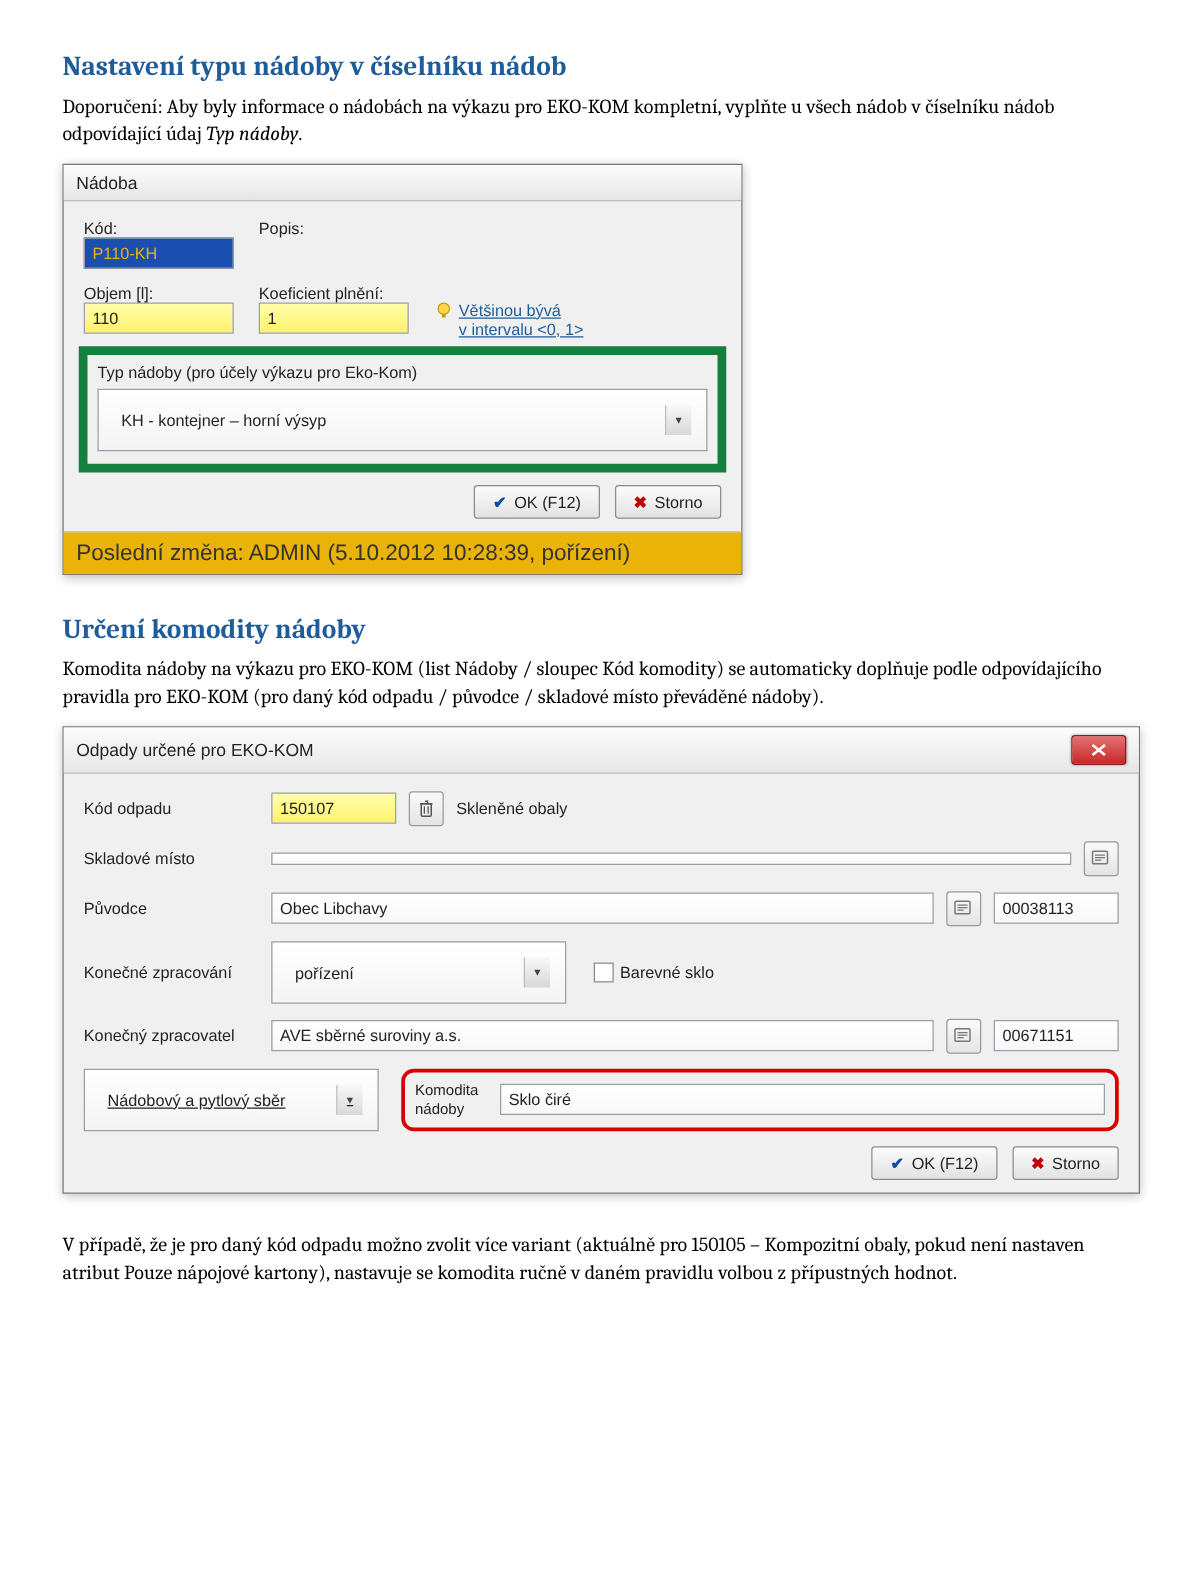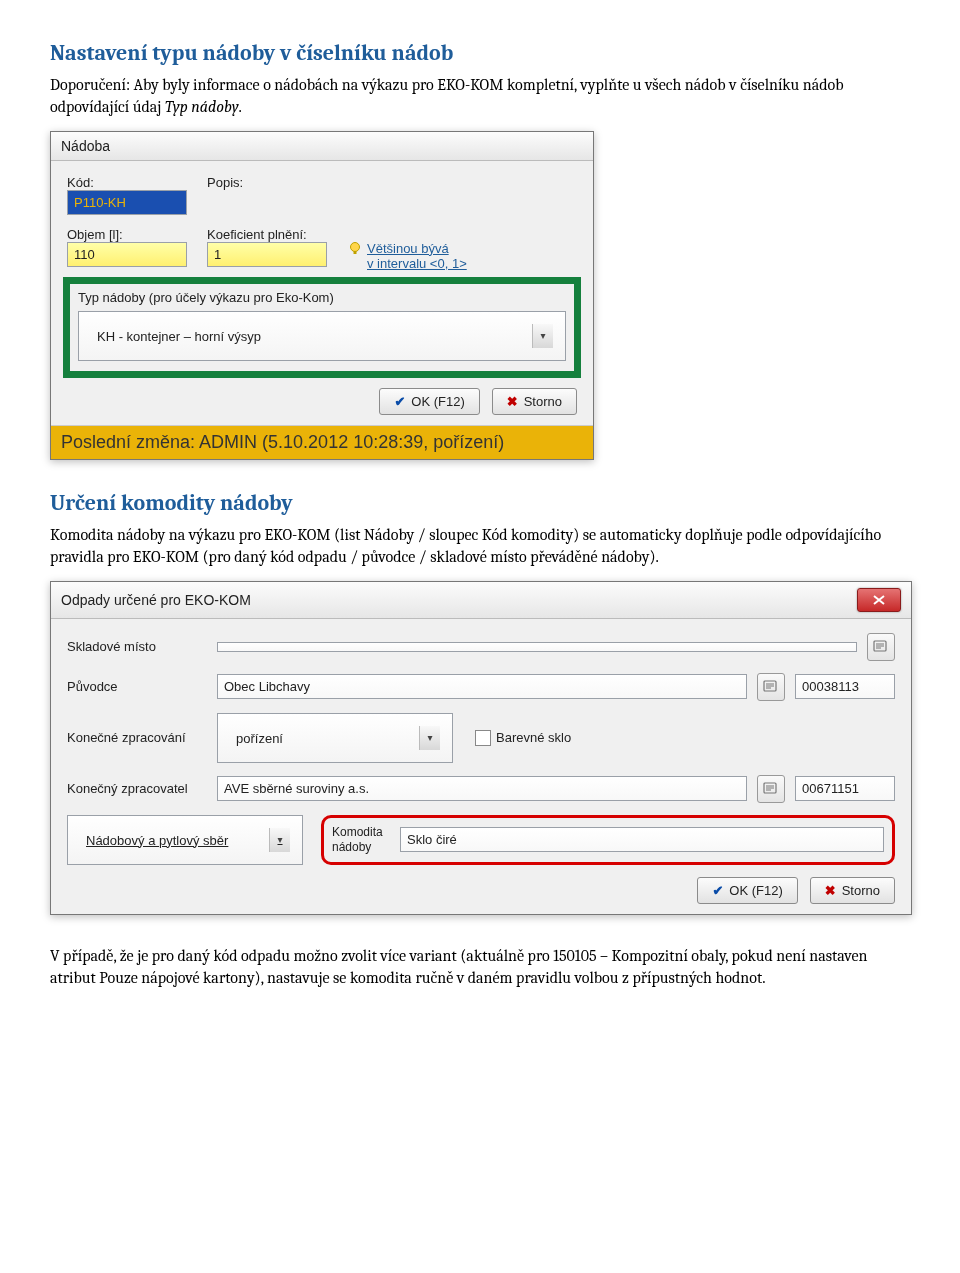--- a/index.html
+++ b/index.html
@@ -217,20 +217,32 @@
   <div class="win-title title-flex">
     <span>Odpady určené pro EKO-KOM</span>
     <span class="close-btn">
       <svg width="12" height="10" viewBox="0 0 12 10">
           <path d="M1 1 L11 9 M11 1 L1 9" stroke="#fff" stroke-width="2"></path>
         </svg>
     </span>
   </div>
   <div class="win-body">
 
+    <div class="form-row">
+      <div class="lbl">Kód odpadu</div>
+      <div class="field yellow" style="width:100px;">150107</div>
+      <div class="icon-box">
+        <svg width="14" height="16" viewBox="0 0 14 16">
+            <rect x="3" y="4" width="8" height="10" rx="1" fill="none" stroke="#555" stroke-width="1.2"></rect>
+            <path d="M2 4h10M6 2h2v2" fill="none" stroke="#555" stroke-width="1.2"></path>
+            <path d="M5.5 6v6M8.5 6v6" stroke="#555" stroke-width="1"></path>
+          </svg>
+      </div>
+      <div class="label">Skleněné obaly</div>
+    </div>
 
     <div class="form-row">
       <div class="lbl">Skladové místo</div>
       <div class="field input-stretch"></div>
       <div class="icon-box">
         <svg width="16" height="14" viewBox="0 0 16 14">
             <rect x="1" y="1" width="12" height="10" rx="1" fill="none" stroke="#777" stroke-width="1.2"></rect>
             <path d="M3 4h8M3 6h8M3 8h5" stroke="#777" stroke-width="1"></path>
           </svg>
       </div>

